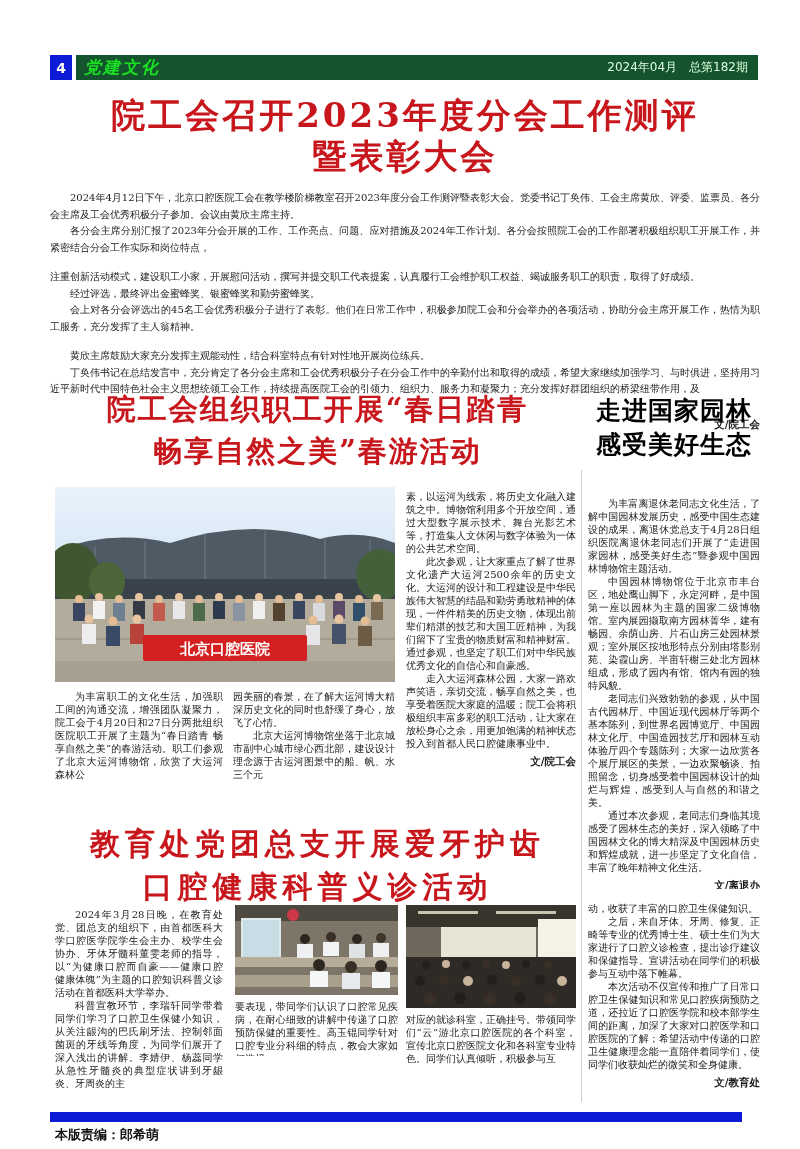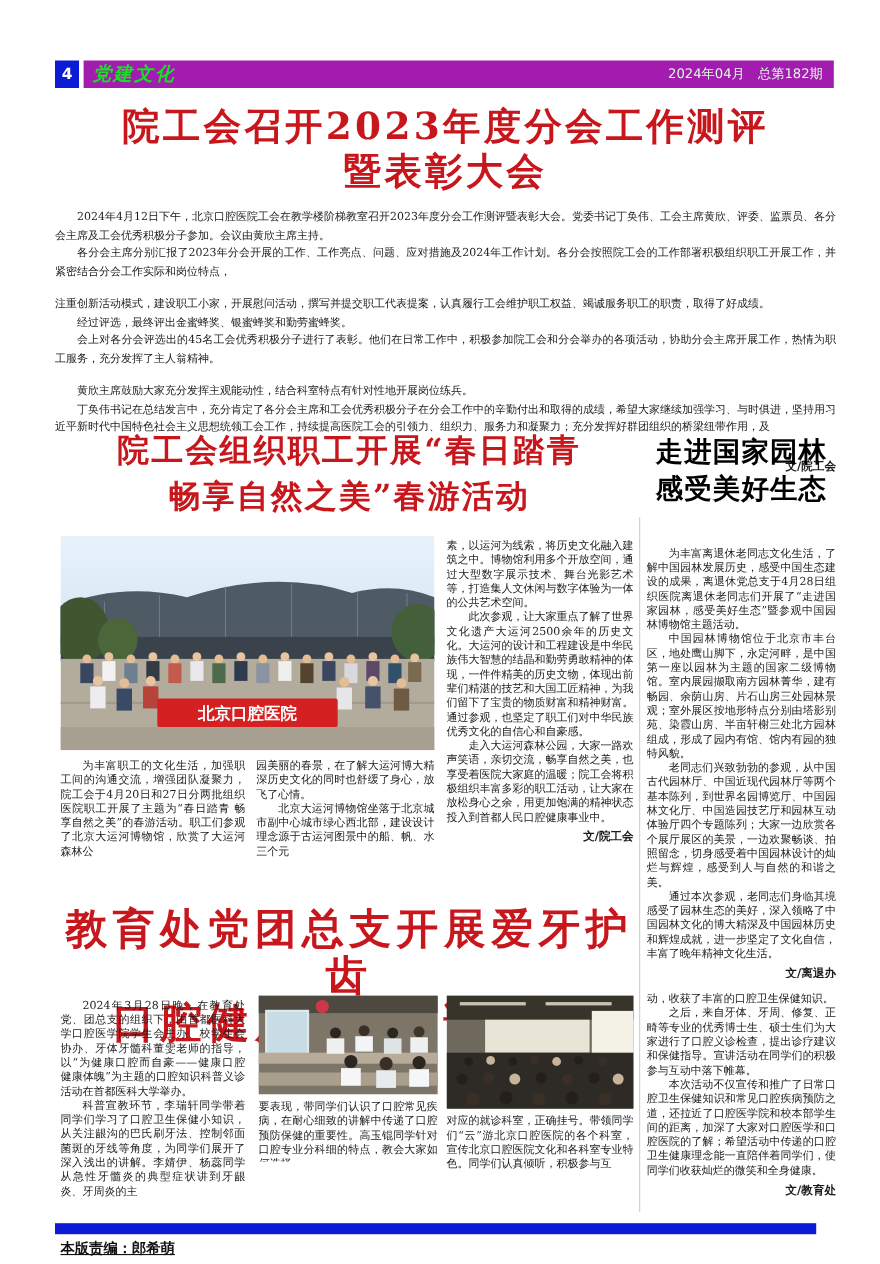--- a/index.html
+++ b/index.html
@@ -6,48 +6,48 @@
   body{width:800px;height:1149px;background:#ffffff;position:relative;
        font-family:"DejaVu Serif","Liberation Serif",serif;color:#1a1a1a;}
   .abs{position:absolute;}
 
   
   .bar{background:#0b1bd6;}
   .hdr{left:50px;top:55px;width:708px;height:25px;display:flex;align-items:stretch;}
   .hdr-numbox{width:22px;background:#0b1bd6;display:flex;align-items:center;justify-content:center;
               color:#ffffff;font-weight:bold;font-size:14px;font-family:"DejaVu Sans",sans-serif;}
   .hdr-gap{width:4px;background:#ffffff;}
-  .hdr-main{flex:1;background:#a21caf;display:flex;align-items:center;justify-content:space-between;
+  .hdr-main{flex:1;background:#14532d;display:flex;align-items:center;justify-content:space-between;
             padding:0 10px 0 8px;}
   .hdr-section{color:#19e022;font-size:17px;font-weight:bold;font-style:italic;letter-spacing:2px;}
   .hdr-issue{color:#dcffdc;font-size:12px;font-family:"DejaVu Sans",sans-serif;}
 
   
   .headline{color:#c8171c;font-weight:bold;text-align:center;}
   .h1{left:50px;top:95px;width:710px;font-size:34px;line-height:41px;letter-spacing:3px;}
   .h2{left:55px;top:388px;width:525px;font-size:29px;line-height:42px;letter-spacing:2px;}
-  .h3{left:55px;top:822px;width:525px;font-size:38px;line-height:43px;letter-spacing:5px;}
+  .h3{left:55px;top:822px;width:525px;font-size:30px;line-height:43px;letter-spacing:5px;}
   .sb-title{left:588px;top:394px;width:172px;color:#000;font-weight:bold;text-align:center;
             font-size:25px;line-height:34px;letter-spacing:1px;}
 
   
   .col{position:absolute;text-align:justify;overflow:hidden;}
   .dense{font-size:10px;line-height:13px;}
   .a1cols{left:50px;top:190px;width:710px;display:flex;gap:13px;flex-direction:column;}
   .a1cols .c{flex:1;text-align:justify;font-size:10px;line-height:16.5px;height:188px;overflow:hidden;}
   p{margin:0;}
   .ind{text-indent:2em;}
   .byline{text-align:right;font-weight:bold;font-size:10.5px;margin-top:5px;
           font-family:"DejaVu Sans","Liberation Sans",sans-serif;}
 
   .vrule{left:581px;top:470px;width:1px;height:632px;background:#cfcfcf;}
 
   .ftr{left:50px;top:1112px;width:692px;height:10px;}
   .editor{left:55px;top:1126px;font-size:13px;font-weight:bold;
-          font-family:"DejaVu Sans","Liberation Sans",sans-serif;color:#111;text-decoration:underline;}
+          font-family:"DejaVu Sans","Liberation Sans",sans-serif;color:#111;}
 
   svg{display:block;}
 </style>
 </head>
 <body>
 
 <div class="abs hdr">
   <div class="hdr-numbox">4</div>
   <div class="hdr-gap"></div>
   <div class="hdr-main">

